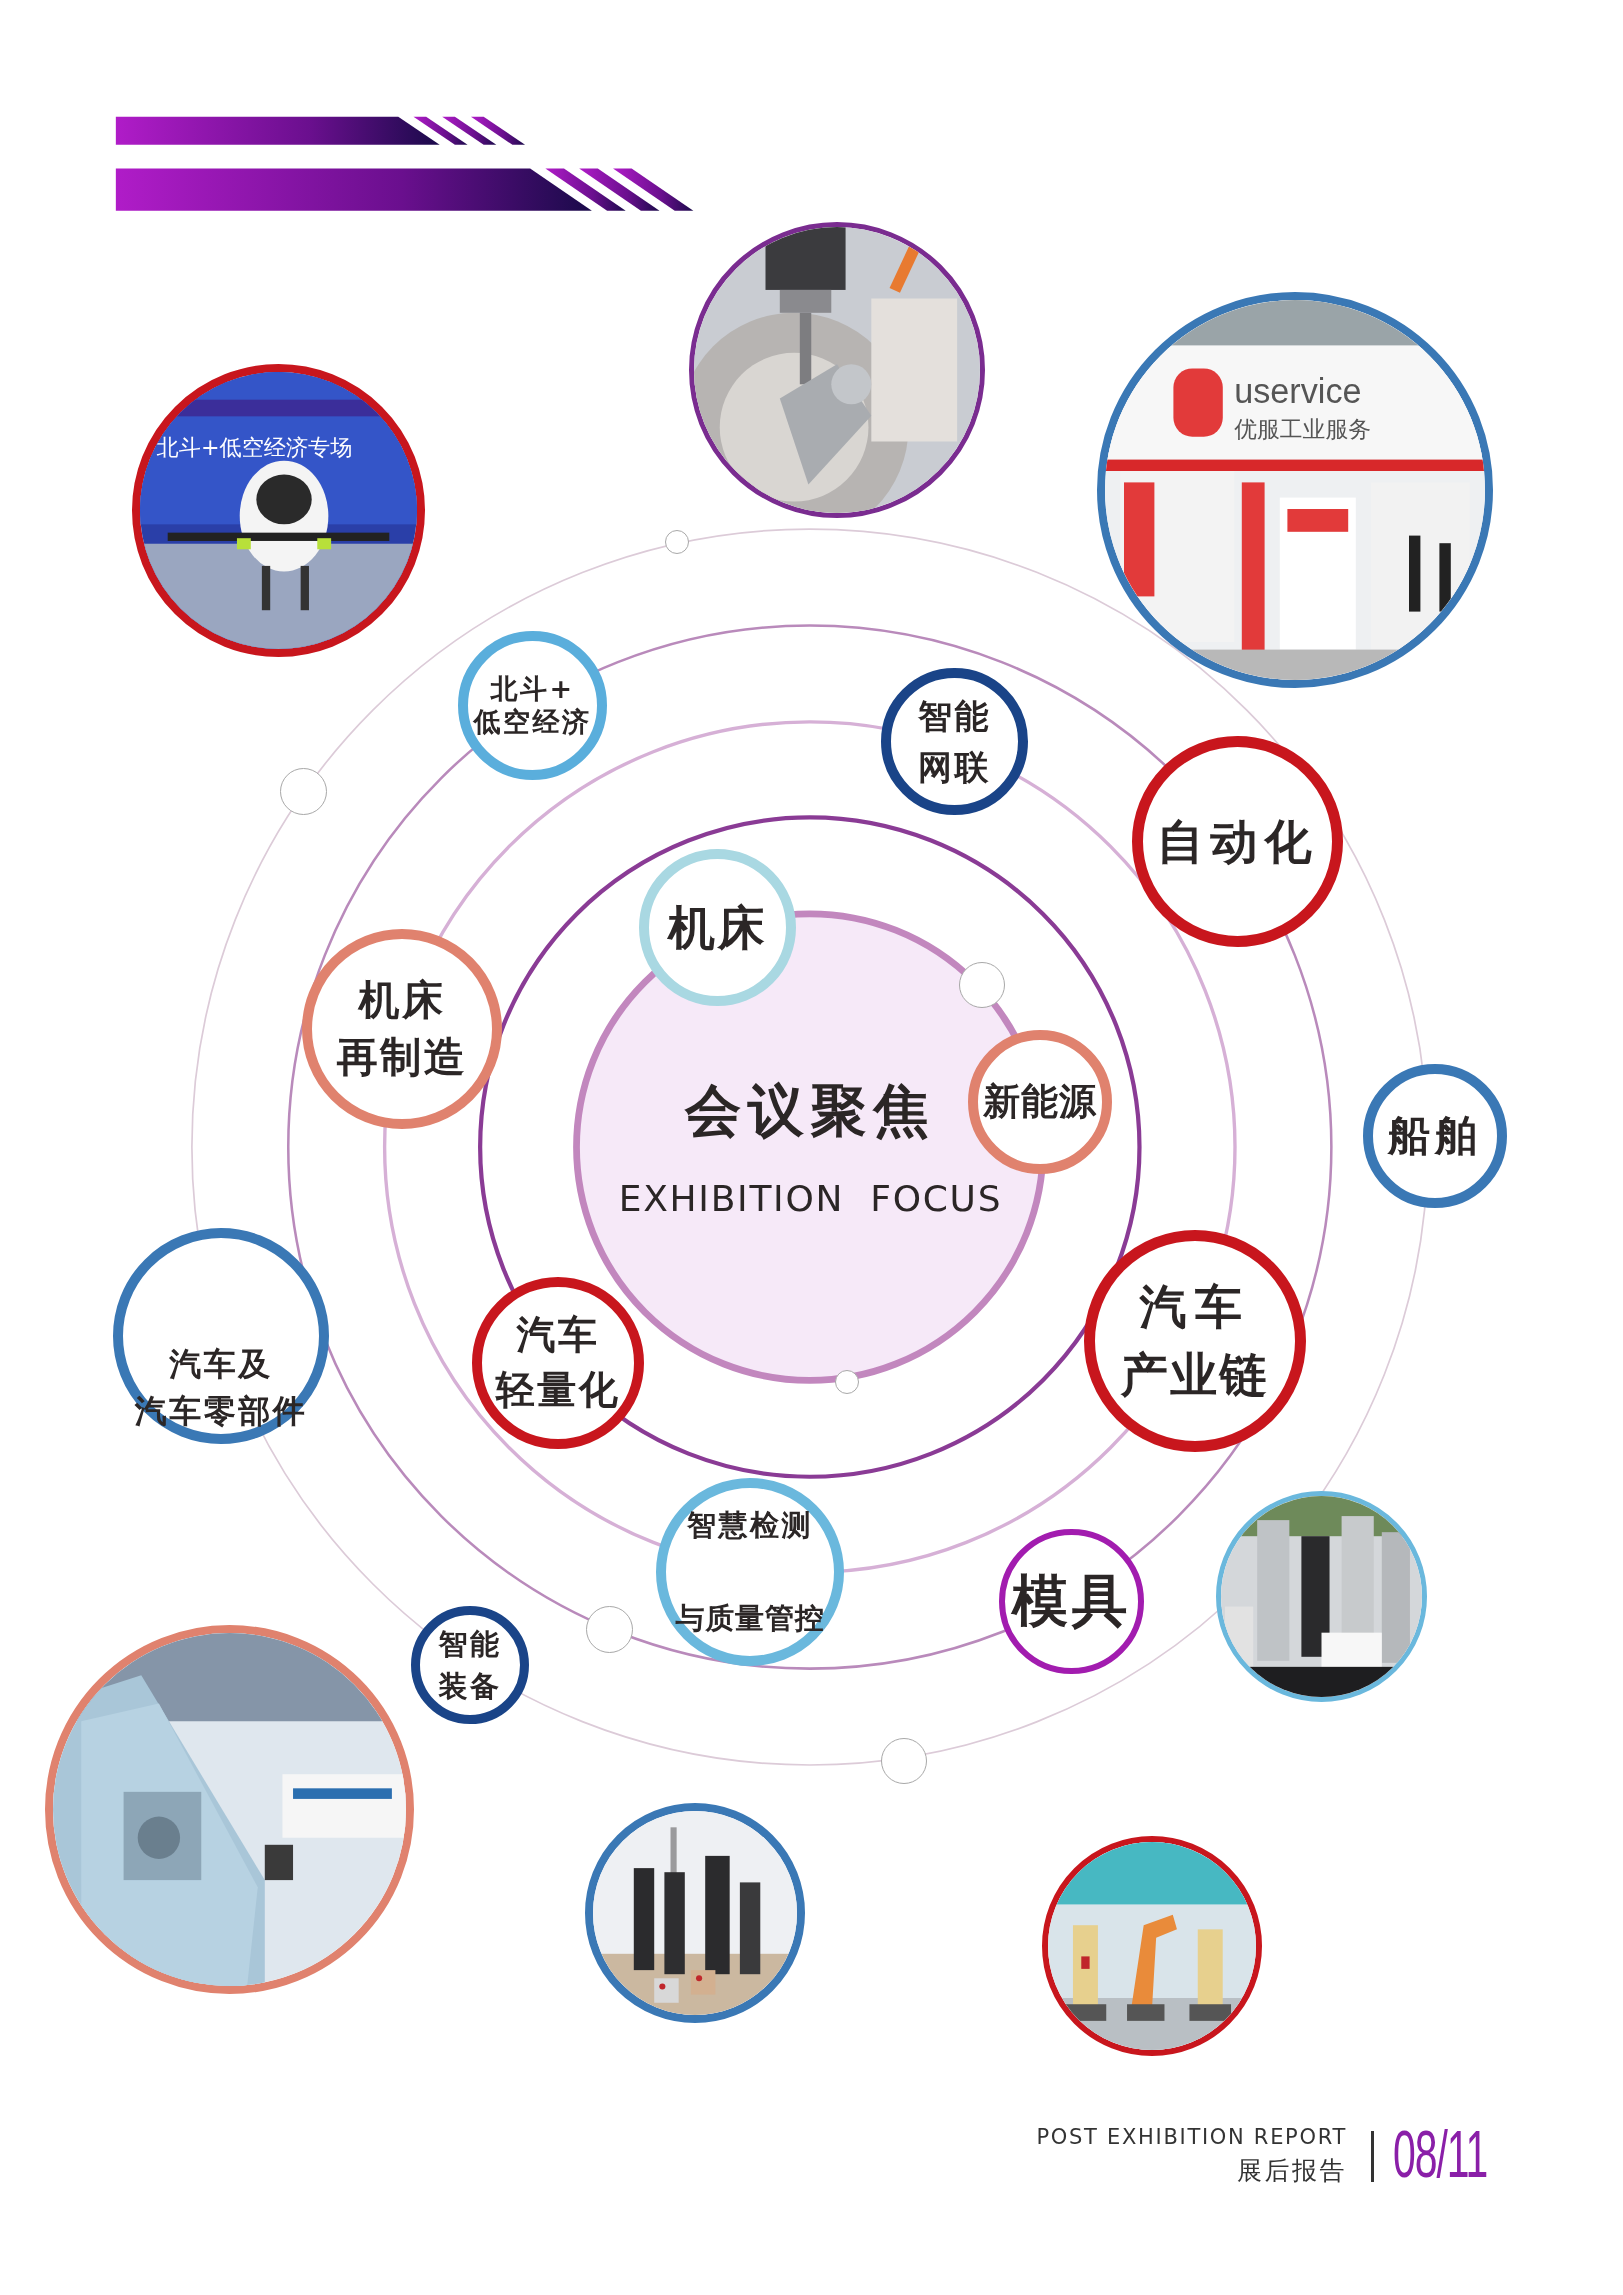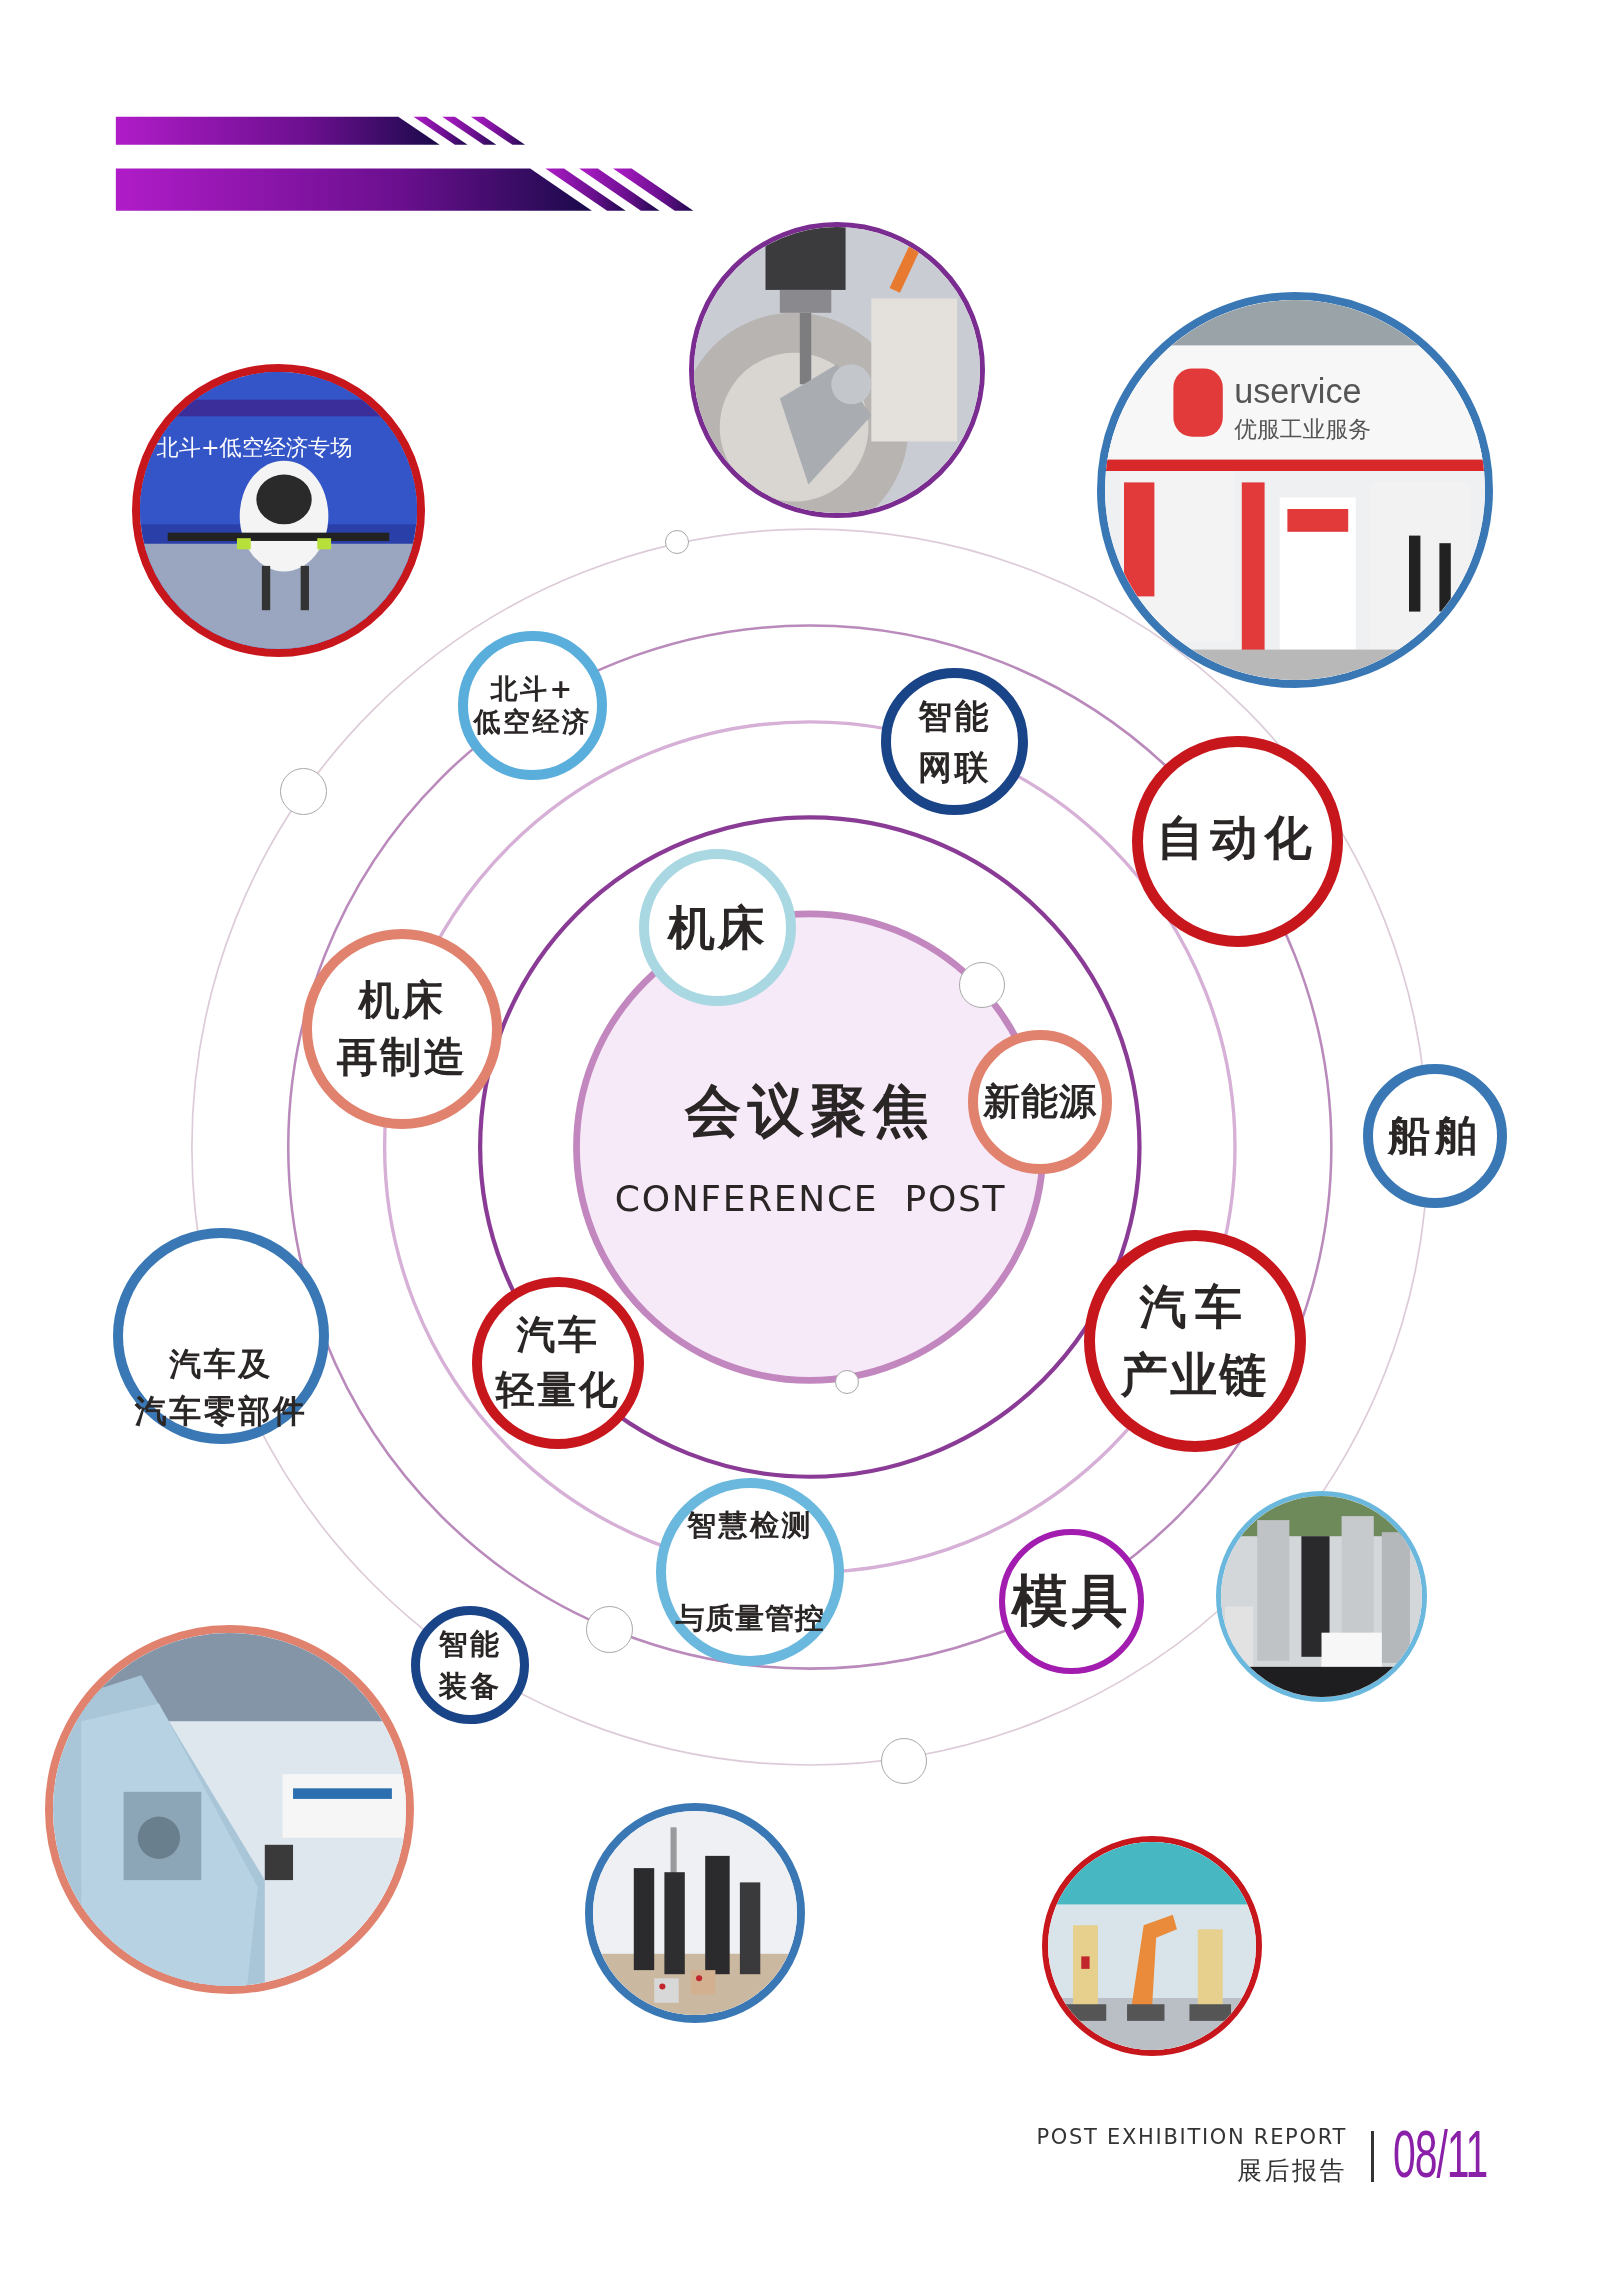--- a/index.html
+++ b/index.html
@@ -53,33 +53,33 @@
 </svg>
 
 <div class="node" style="left:665px;top:530px;width:24px;height:24px"></div>
 <div class="node" style="left:280px;top:768px;width:47px;height:47px"></div>
 <div class="node" style="left:959px;top:962px;width:46px;height:46px"></div>
 <div class="node" style="left:835px;top:1370px;width:24px;height:24px"></div>
 <div class="node" style="left:586px;top:1606px;width:47px;height:47px"></div>
 <div class="node" style="left:881px;top:1738px;width:46px;height:46px"></div>
 
 <div class="center-title" style="top:1074px;font-size:56px;letter-spacing:6.8px;text-align:center;">会议聚焦</div>
-<div class="center-title" style="top:1178px;font-size:36px;font-weight:normal;letter-spacing:1.7px;white-space:pre;color:#2b2626;">CONFERENCE  POST</div>
+<div class="center-title" style="top:1178px;font-size:36px;font-weight:normal;letter-spacing:1.7px;white-space:pre;color:#2b2626;">EXHIBITION  FOCUS</div>
 
 <div class="bubble" style="left:458px;top:631px;width:149px;height:149px;border:10px solid #5aaedc;font-size:27px;">
   <span>北斗+</span>
   <span>低空经济</span>
 </div>
 
 <div class="bubble" style="left:881px;top:668px;width:147px;height:147px;border:10px solid #1a4488;font-size:34px;line-height:1.5;">
   <span>智能</span>
   <span>网联</span>
 </div>
 
-<div class="bubble" style="left:1132px;top:736px;width:211px;height:211px;border:11px solid #c8161d;font-size:47px;font-family:Liberation Mono, monospace;">
+<div class="bubble" style="left:1132px;top:736px;width:211px;height:211px;border:11px solid #c8161d;font-size:47px;">
   <span style="letter-spacing:6.8px">自动化</span>
 </div>
 
 <div class="bubble" style="left:639px;top:849px;width:157px;height:157px;border:10px solid #a9d8e2;font-size:47px;">
   <span>机床</span>
 </div>
 
 <div class="bubble" style="left:302px;top:929px;width:200px;height:200px;border:10px solid #e0826e;font-size:41px;line-height:1.4;">
   <span>机床</span>
   <span>再制造</span>

